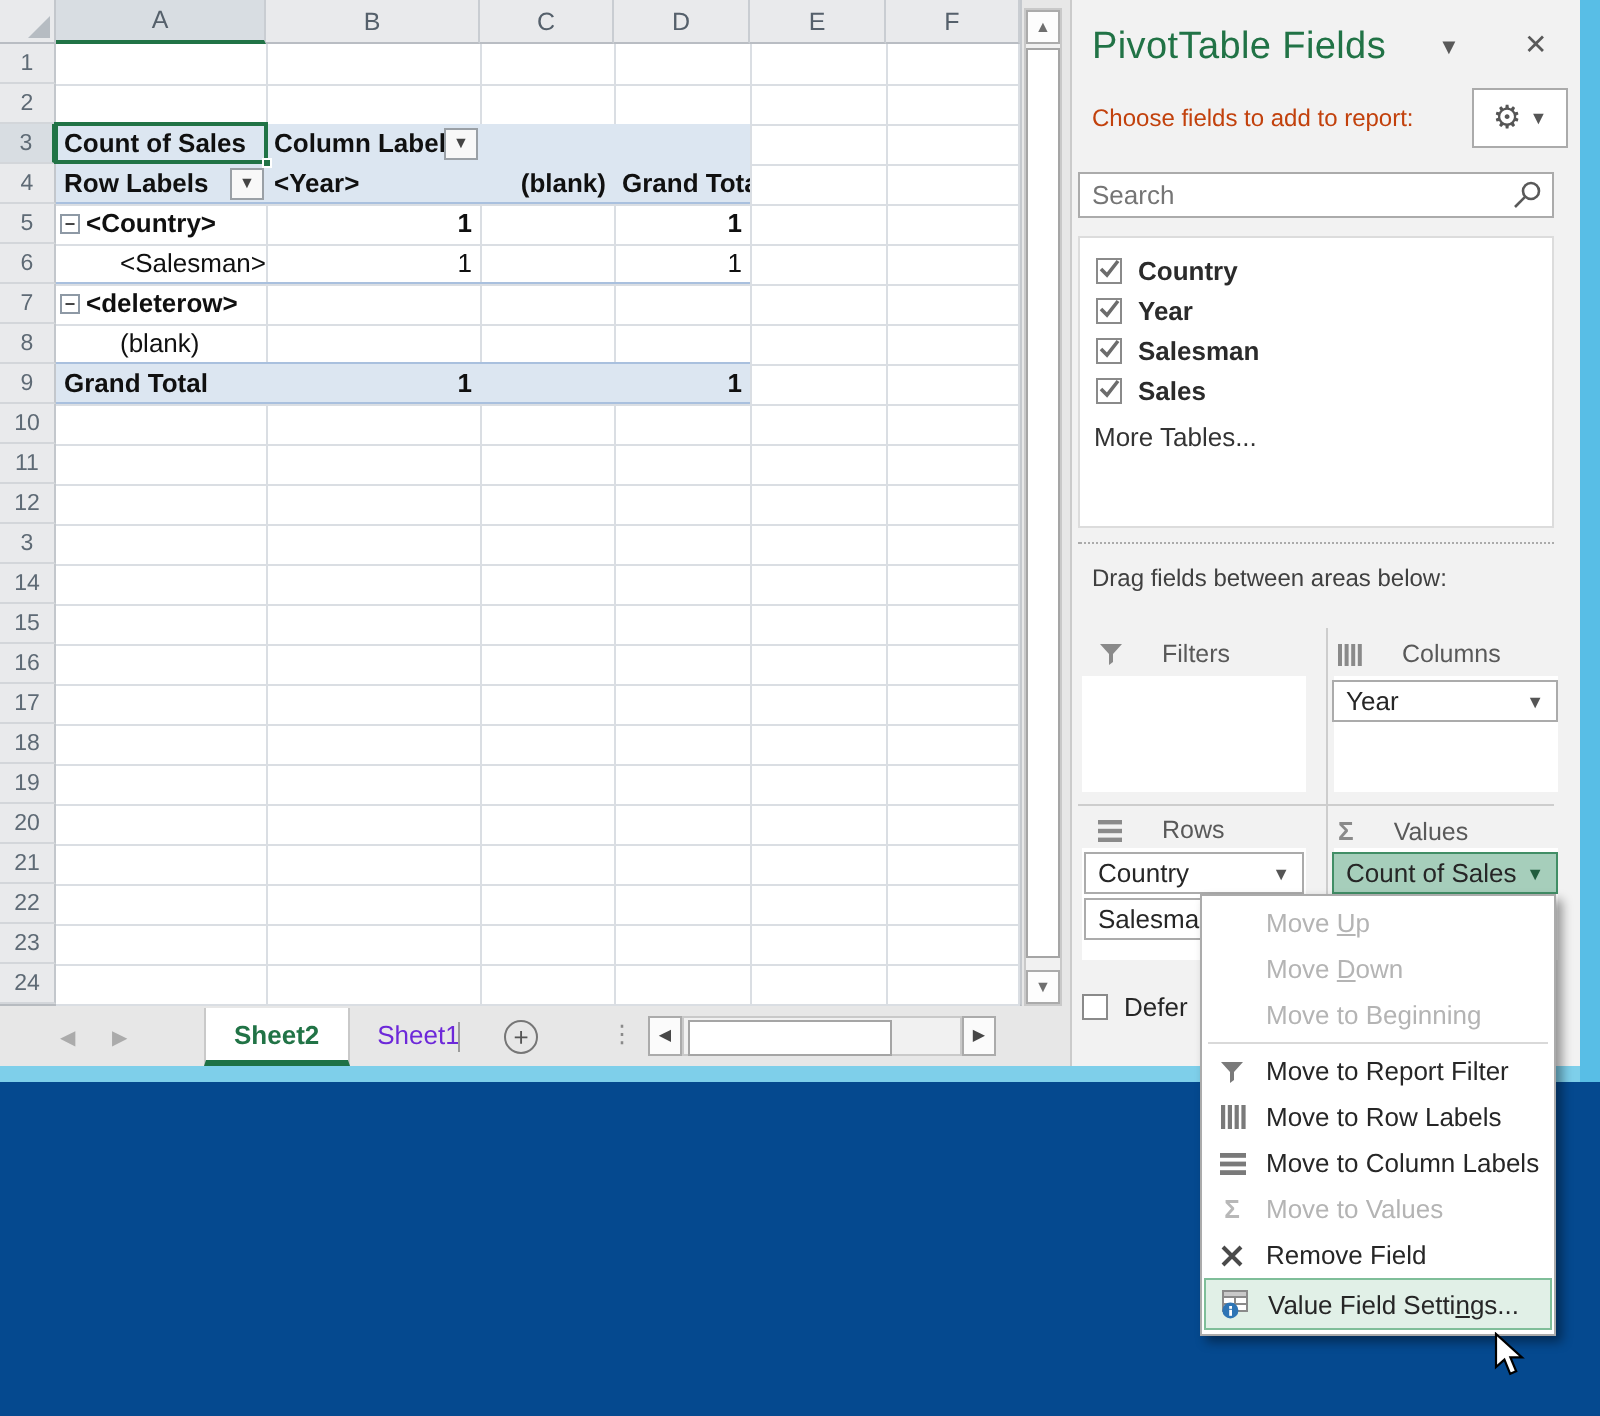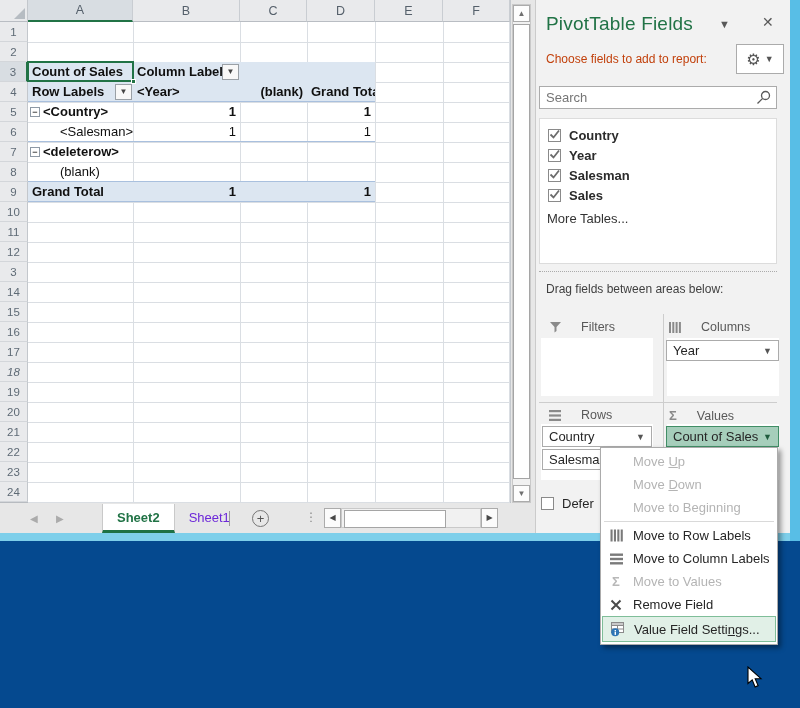--- a/index.html
+++ b/index.html
@@ -147,21 +147,21 @@
           <div class="rowhdr" style="top: 162px; height: 20px;">8</div>
           <div class="rowhdr" style="top: 182px; height: 20px;">9</div>
           <div class="rowhdr" style="top: 202px; height: 20px;">10</div>
           <div class="rowhdr" style="top: 222px; height: 20px;">11</div>
           <div class="rowhdr" style="top: 242px; height: 20px;">12</div>
           <div class="rowhdr" style="top: 262px; height: 20px;">3</div>
           <div class="rowhdr" style="top: 282px; height: 20px;">14</div>
           <div class="rowhdr" style="top: 302px; height: 20px;">15</div>
           <div class="rowhdr" style="top: 322px; height: 20px;">16</div>
           <div class="rowhdr" style="top: 342px; height: 20px;">17</div>
-          <div class="rowhdr" style="top: 362px; height: 20px; font-style: italic;">18</div>
+          <div class="rowhdr" style="top: 362px; height: 20px;">18</div>
           <div class="rowhdr" style="top: 382px; height: 20px;">19</div>
           <div class="rowhdr" style="top: 402px; height: 20px;">20</div>
           <div class="rowhdr" style="top: 422px; height: 20px;">21</div>
           <div class="rowhdr" style="top: 442px; height: 20px;">22</div>
           <div class="rowhdr" style="top: 462px; height: 20px;">23</div>
           <div class="rowhdr" style="top: 482px; height: 20px;">24</div>
         </div>
       <div id="gridlines">
           <div class="vline" style="left: 133px; top: 22px; height: 480px;"></div>
           <div class="vline" style="left: 240px; top: 22px; height: 480px;"></div>
@@ -372,20 +372,28 @@
       </div>
       <div class="mi dis">
         <span>Move <u>D</u>own</span>
       </div>
       <div class="mi dis">
         <span>Move to Beginning</span>
       </div>
       <div class="msep"></div>
       <div class="mi">
         <span class="mic">
+          <svg width="12" height="12" viewBox="0 0 12 12">
+            <polygon points="0.5,1 11.5,1 7,6 7,10 5,11.5 5,6" fill="#7A7A7A"></polygon>
+          </svg>
+        </span>
+        <span>Move to Report Filter</span>
+      </div>
+      <div class="mi">
+        <span class="mic">
           <svg width="13" height="13" viewBox="0 0 13 13">
             <rect x="0.5" y="0.5" width="2.1" height="12" fill="#7A7A7A"></rect>
             <rect x="3.9" y="0.5" width="2.1" height="12" fill="#7A7A7A"></rect>
             <rect x="7.3" y="0.5" width="2.1" height="12" fill="#7A7A7A"></rect>
             <rect x="10.7" y="0.5" width="2.1" height="12" fill="#7A7A7A"></rect>
           </svg>
         </span>
         <span>Move to Row Labels</span>
       </div>
       <div class="mi">

